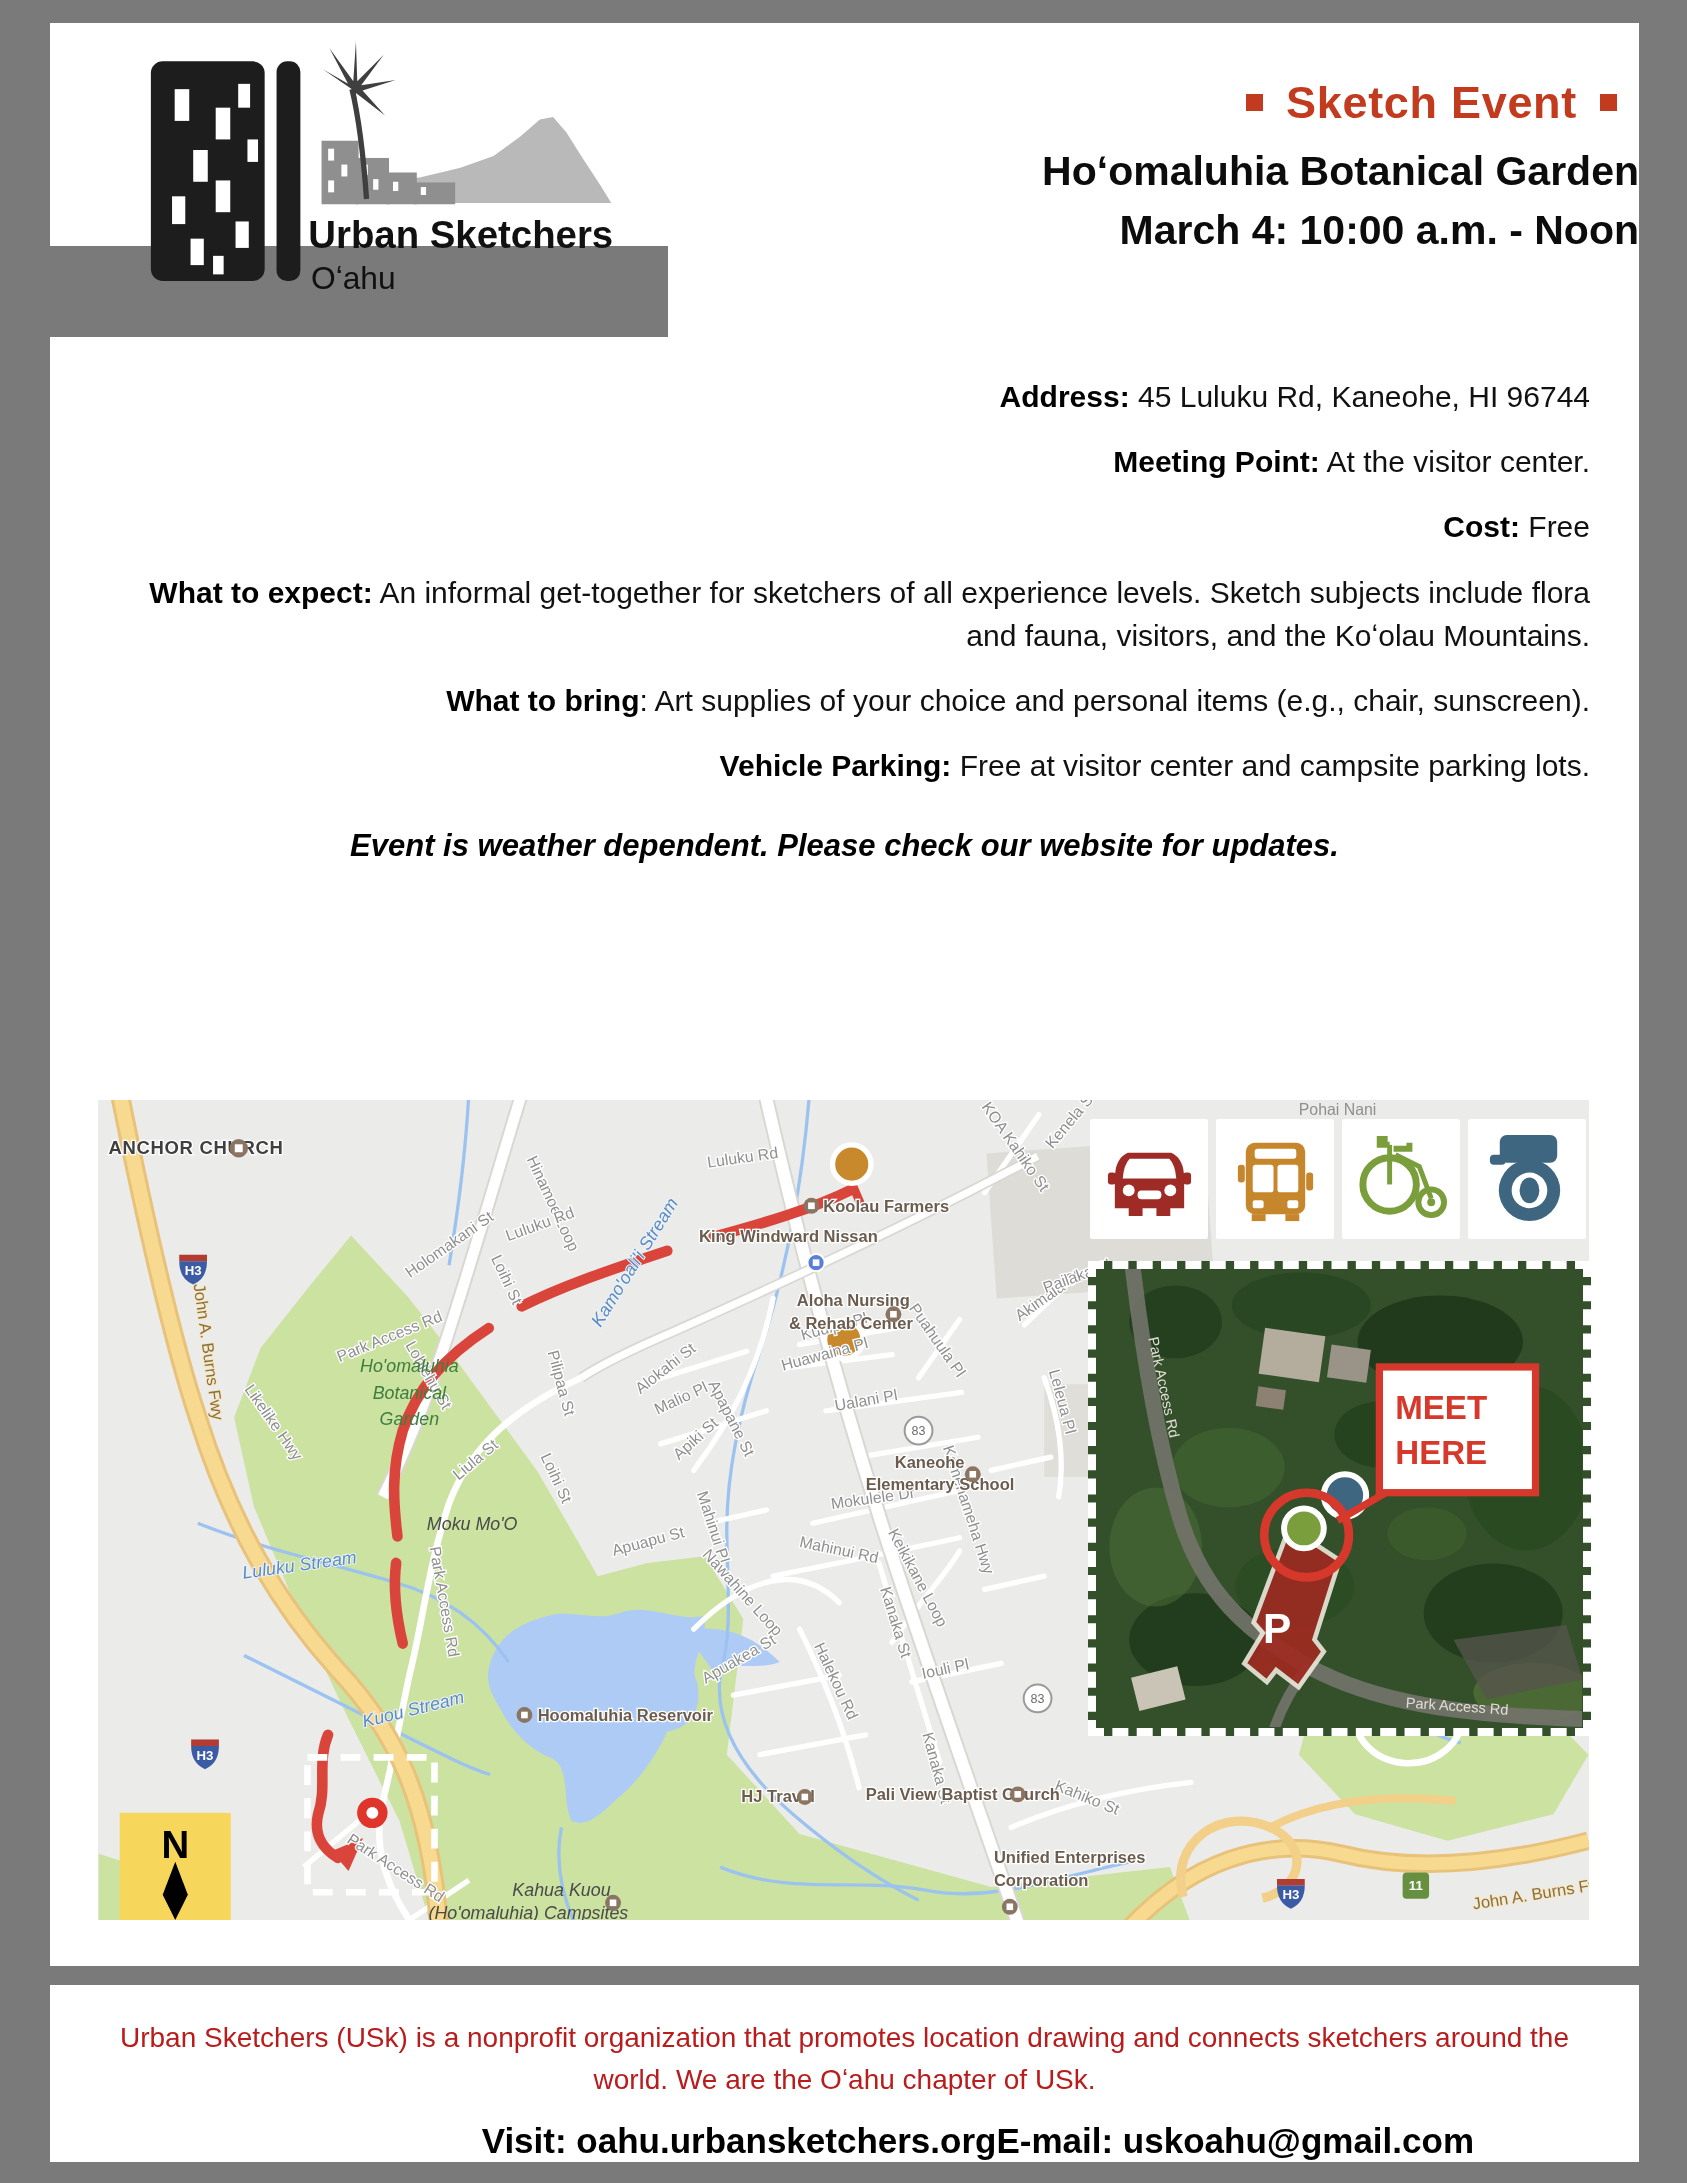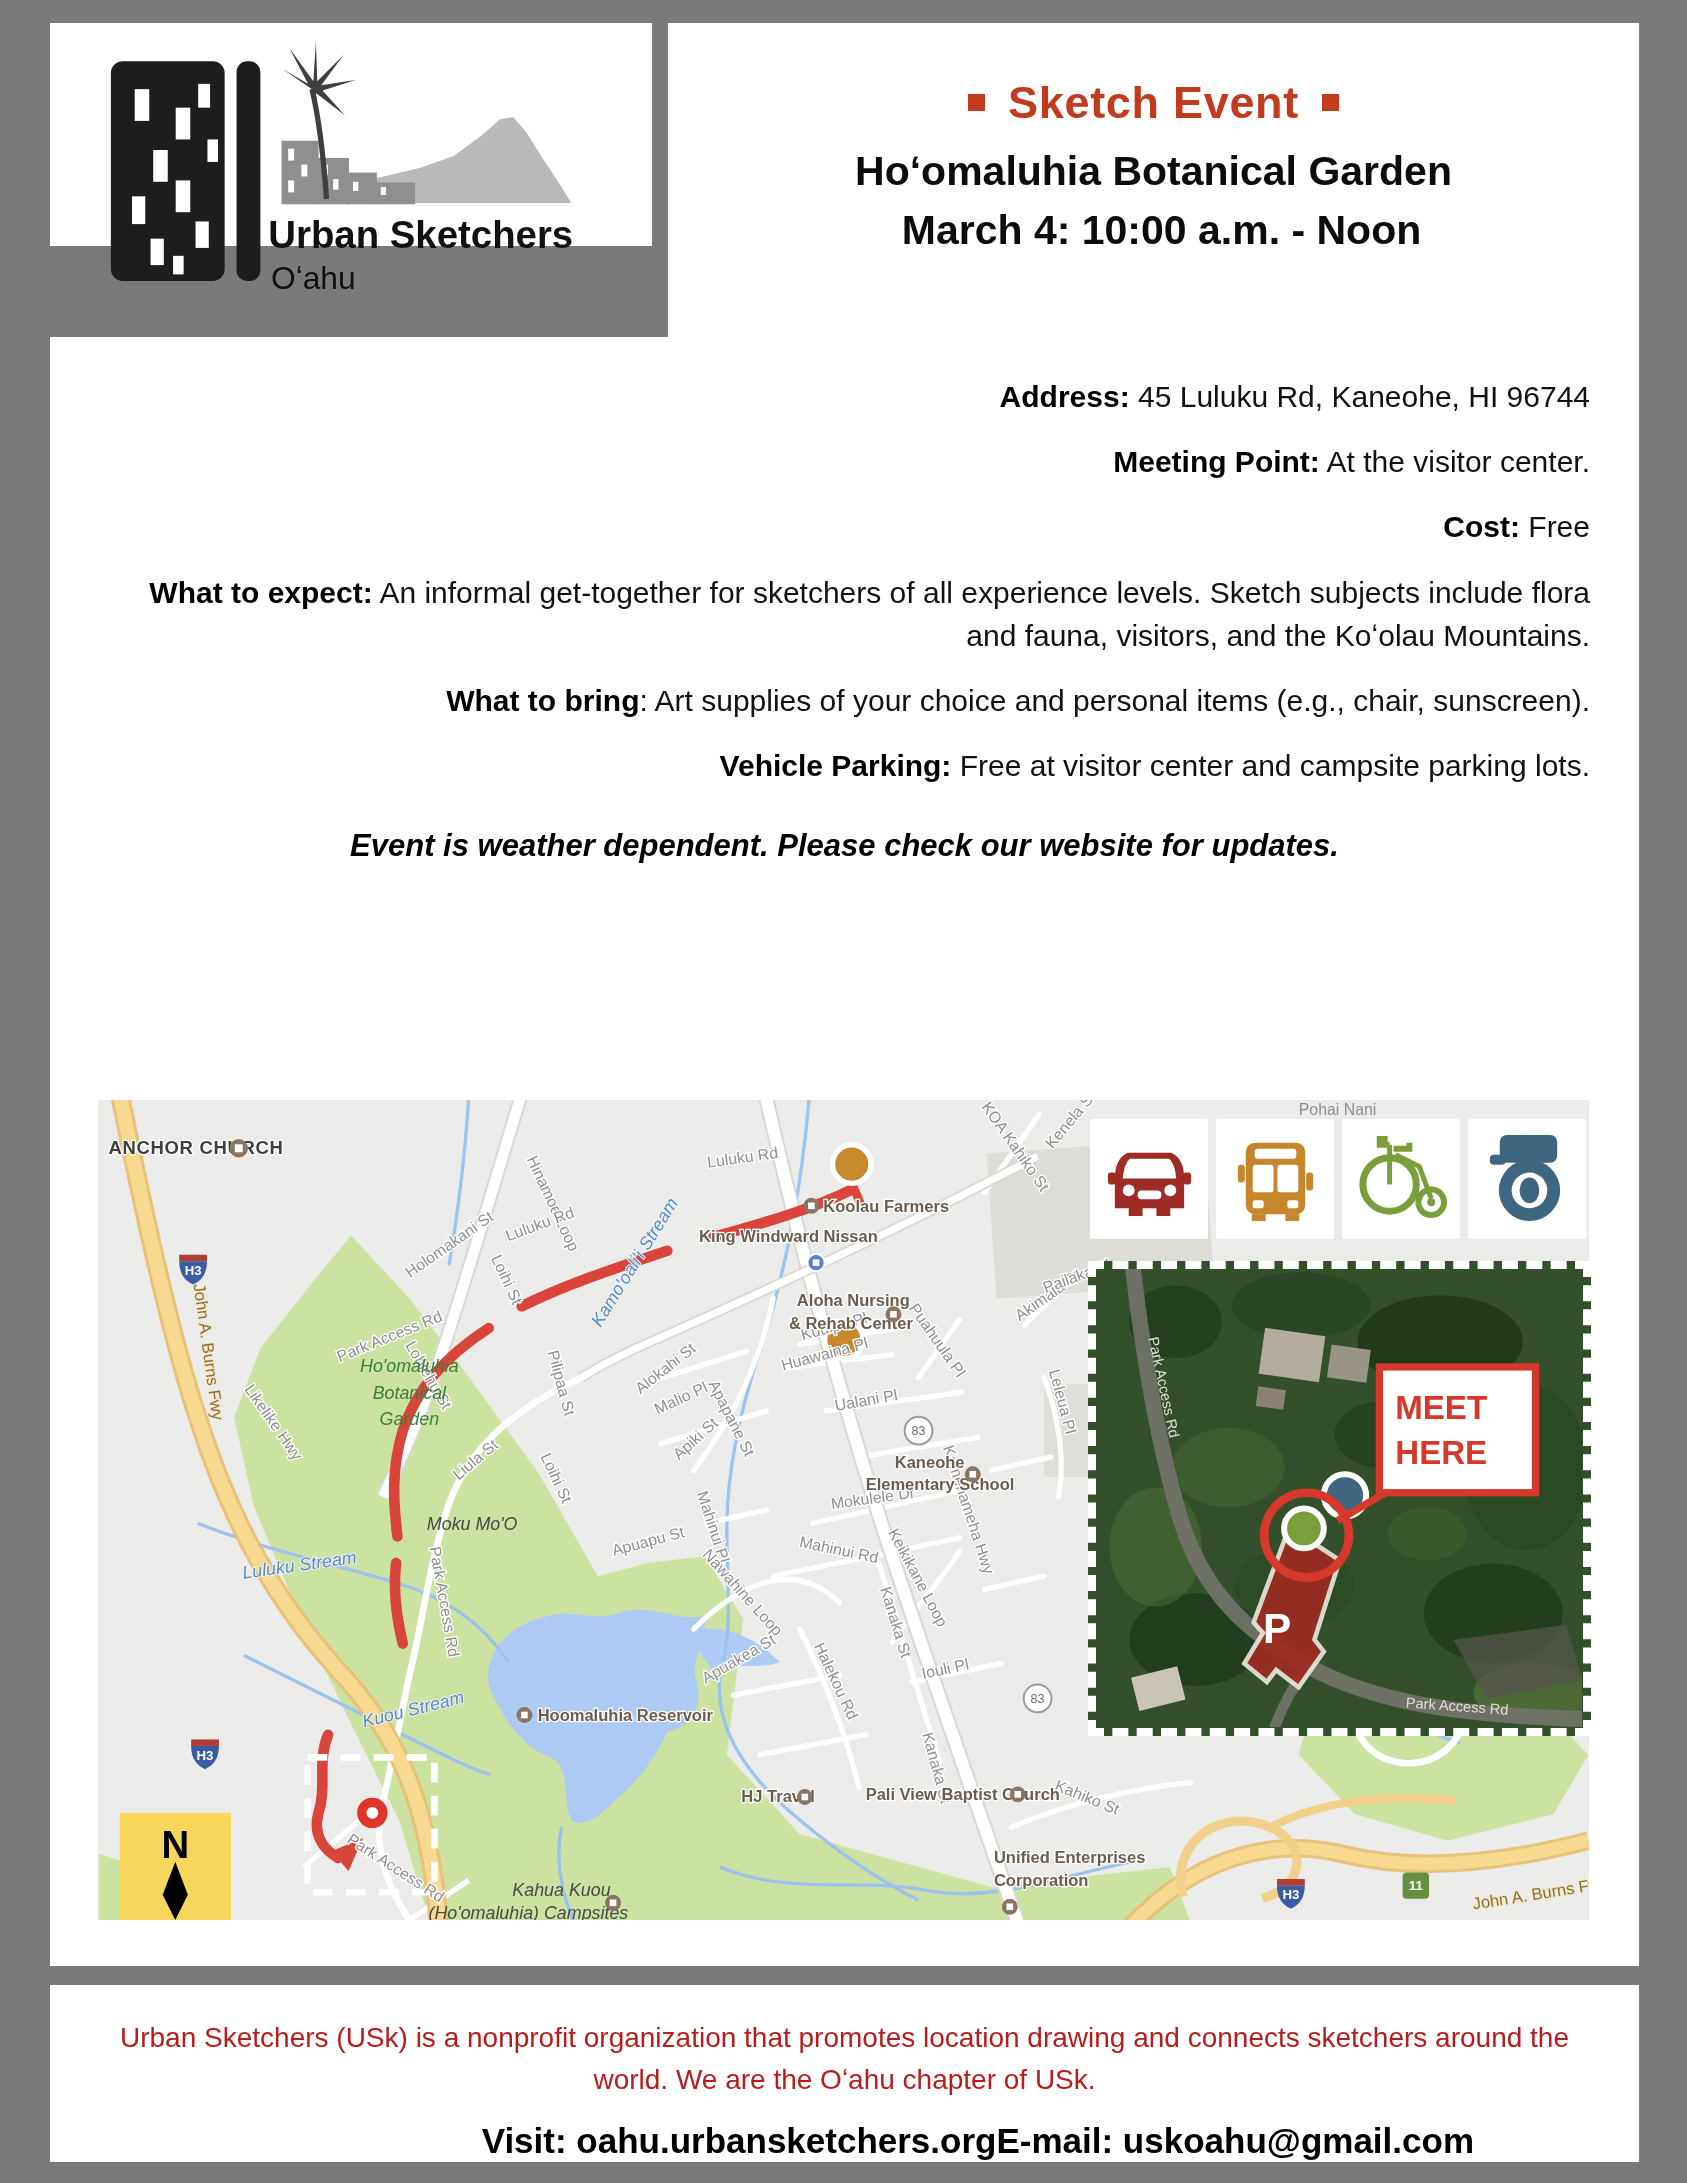--- a/index.html
+++ b/index.html
@@ -1,21 +1,21 @@
 <!DOCTYPE html>
 <html style="font-size:10.6px"><head>
 <meta charset="utf-8">
 <title>Urban Sketchers Oahu — Sketch Event Flyer</title>
 <style>
   html,body{margin:0;padding:0;background:#7a7a7a;font-family:"Liberation Sans",sans-serif;}
   .page{position:relative;width:1687px;height:2183px;background:#7a7a7a;overflow:hidden;}
   .panel{position:absolute;background:#ffffff;}
   
-  .logo-box{left:50px;top:23px;width:602px;height:223px;}
-  .title-box{left:668px;top:23px;width:971px;height:344px;text-align:center;}
+  .logo-box{left:50px;top:23px;width:602px;height:223px;padding-left:40px;}
+  .title-box{left:668px;top:23px;width:971px;height:344px;text-align:right;}
   .title-box .line1{margin-top:54px;font-size:45px;font-weight:bold;color:#c23b1e;letter-spacing:0.7px;}
   .title-box .sq{display:inline-block;width:17px;height:17px;background:#c23b1e;vertical-align:middle;margin:0 22.5px 6.6px 22.5px;}
   .title-box .line2{margin-top:18.5px;font-size:41px;font-weight:bold;color:#0c0c0c;}
   .title-box .line3{margin-top:12px;font-size:41px;font-weight:bold;color:#0c0c0c;padding-left:16px;}
   
   .main-box{left:50px;top:337px;width:1589px;height:1629px;}
   .details{padding:38px 49px 0 49px;}
   .details p{margin:0 0 22px 0;font-size:30px;line-height:1.44;color:#111;text-align:right;}
   .details strong{font-weight:bold;color:#000;}
   .notice{margin-top:41px;text-align:center;font-size:31px;font-weight:bold;font-style:italic;color:#000;}

